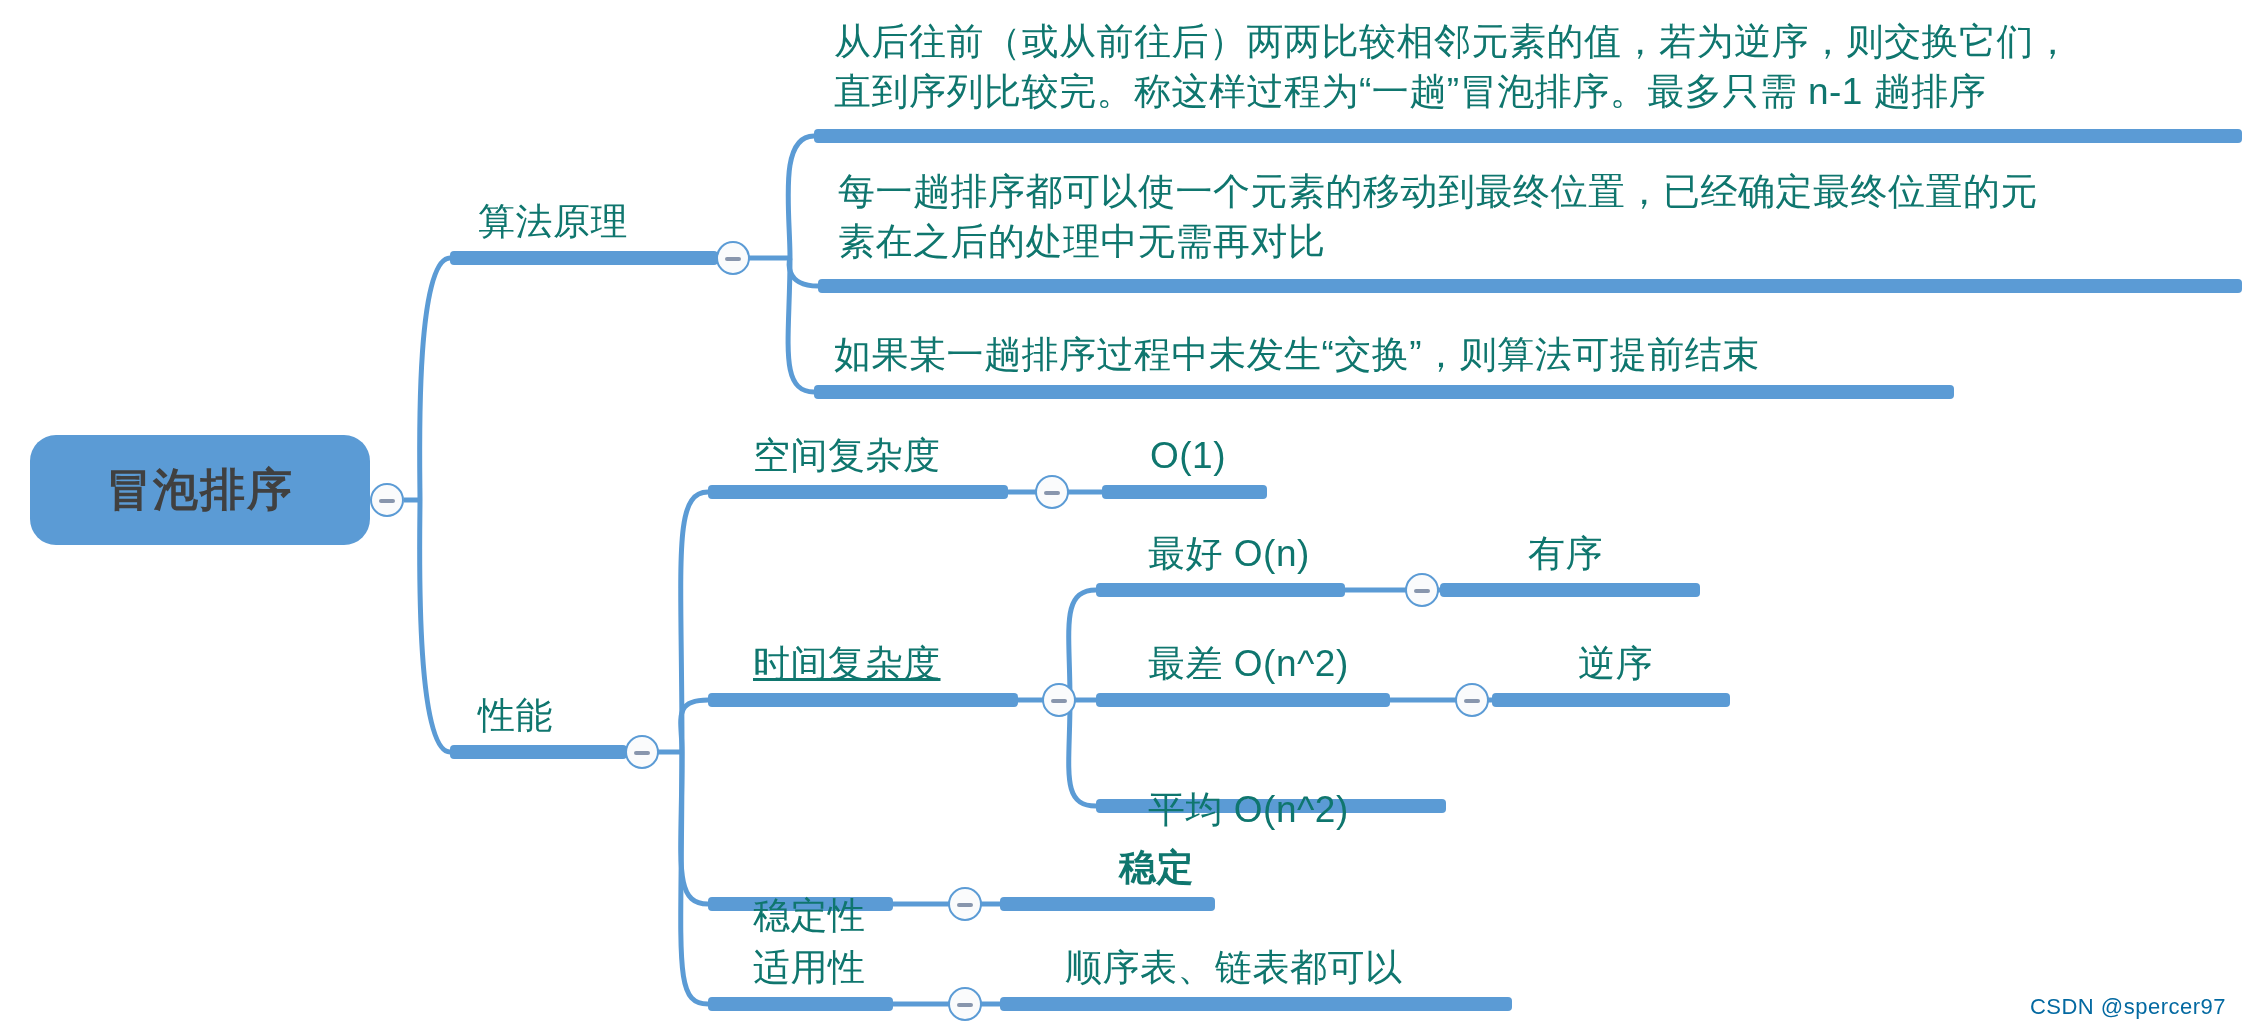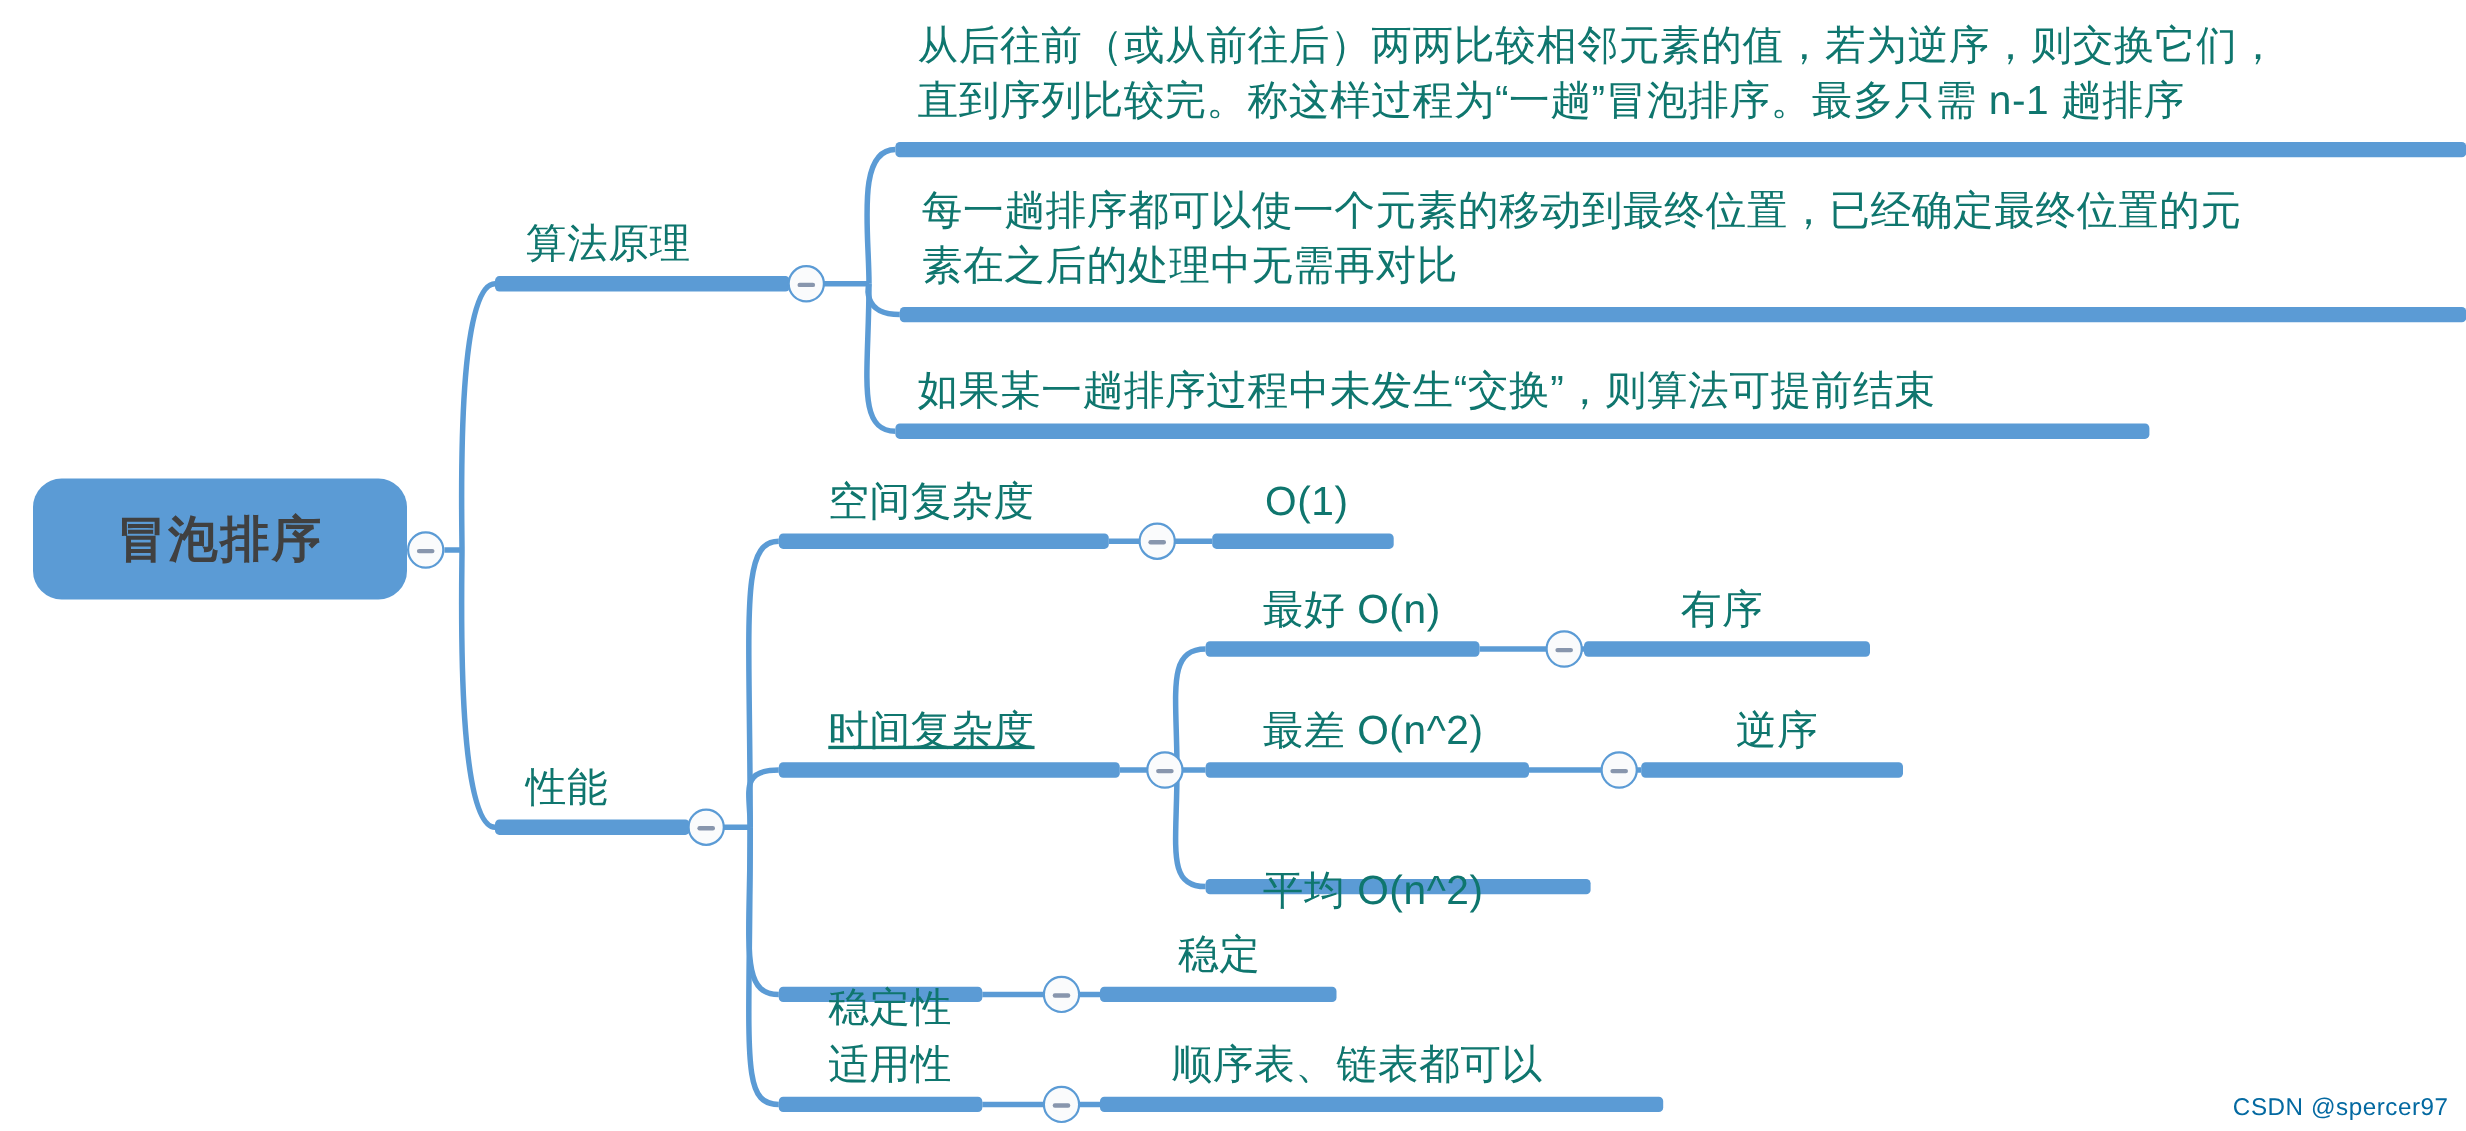--- a/index.html
+++ b/index.html
@@ -146,19 +146,19 @@
 <div class="node-text" style="left:1528px;top:529px;">有序</div>
 
 <div class="node-text" style="left:1148px;top:639px;">最差 O(n^2)</div>
 <div class="toggle" style="left:1455px;top:683px;"></div>
 <div class="node-text" style="left:1578px;top:639px;">逆序</div>
 
 <div class="node-text" style="left:1148px;top:745px;margin-top:40px;">平均 O(n^2)</div>
 
 <div class="node-text" style="left:753px;top:843px;margin-top:48px;">稳定性</div>
 <div class="toggle" style="left:948px;top:887px;"></div>
-<div class="node-text" style="left:1071px;top:843px;">稳定</div>
+<div class="node-text" style="left:1119px;top:843px;font-weight:bold;">稳定</div>
 
 <div class="node-text" style="left:753px;top:943px;">适用性</div>
 <div class="toggle" style="left:948px;top:987px;"></div>
 <div class="node-text" style="left:1065px;top:943px;">顺序表、链表都可以</div>
 
 <div class="watermark">CSDN @spercer97</div>
 
 </body></html>

